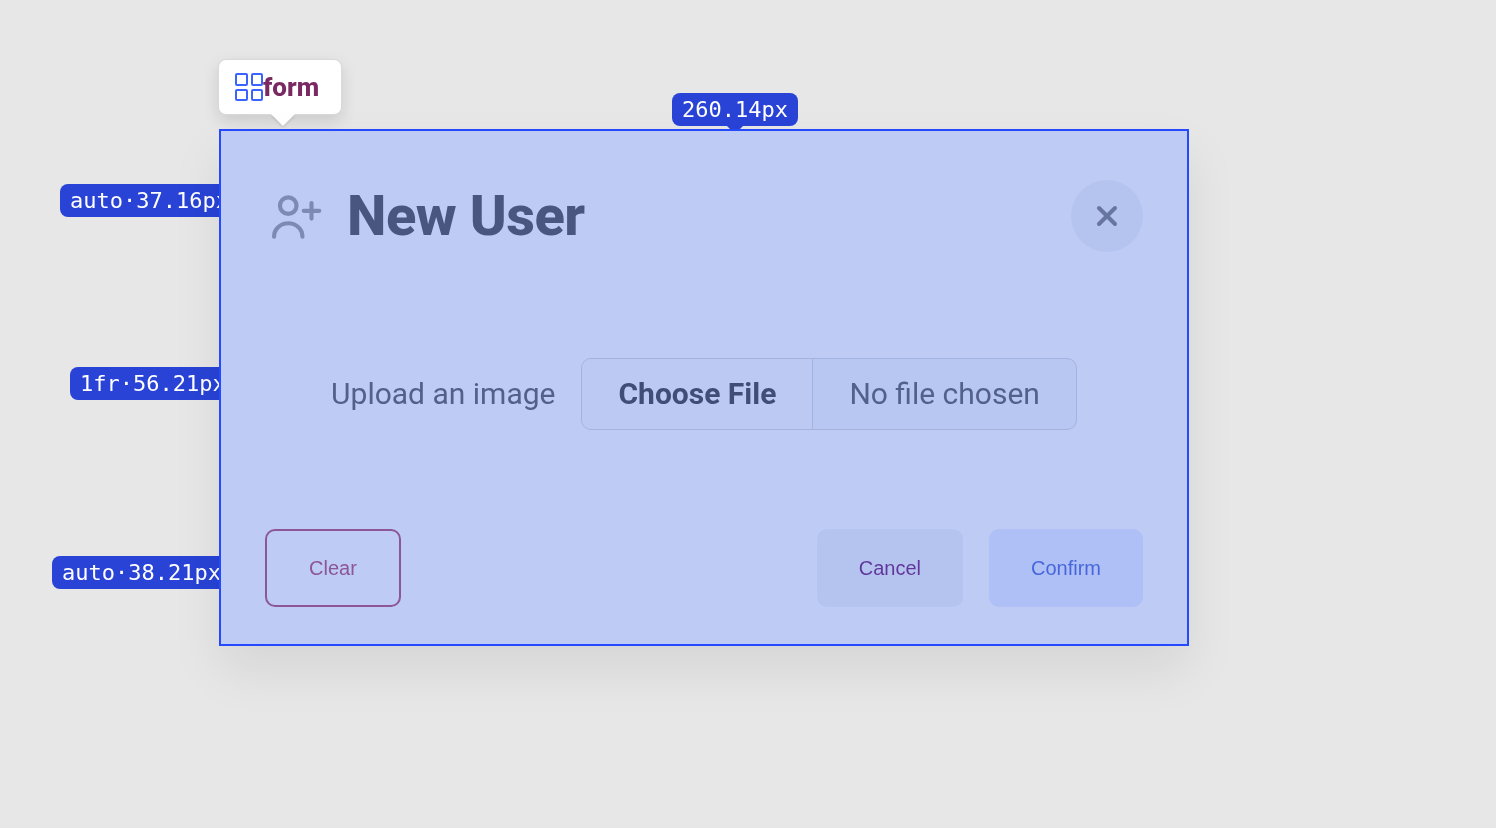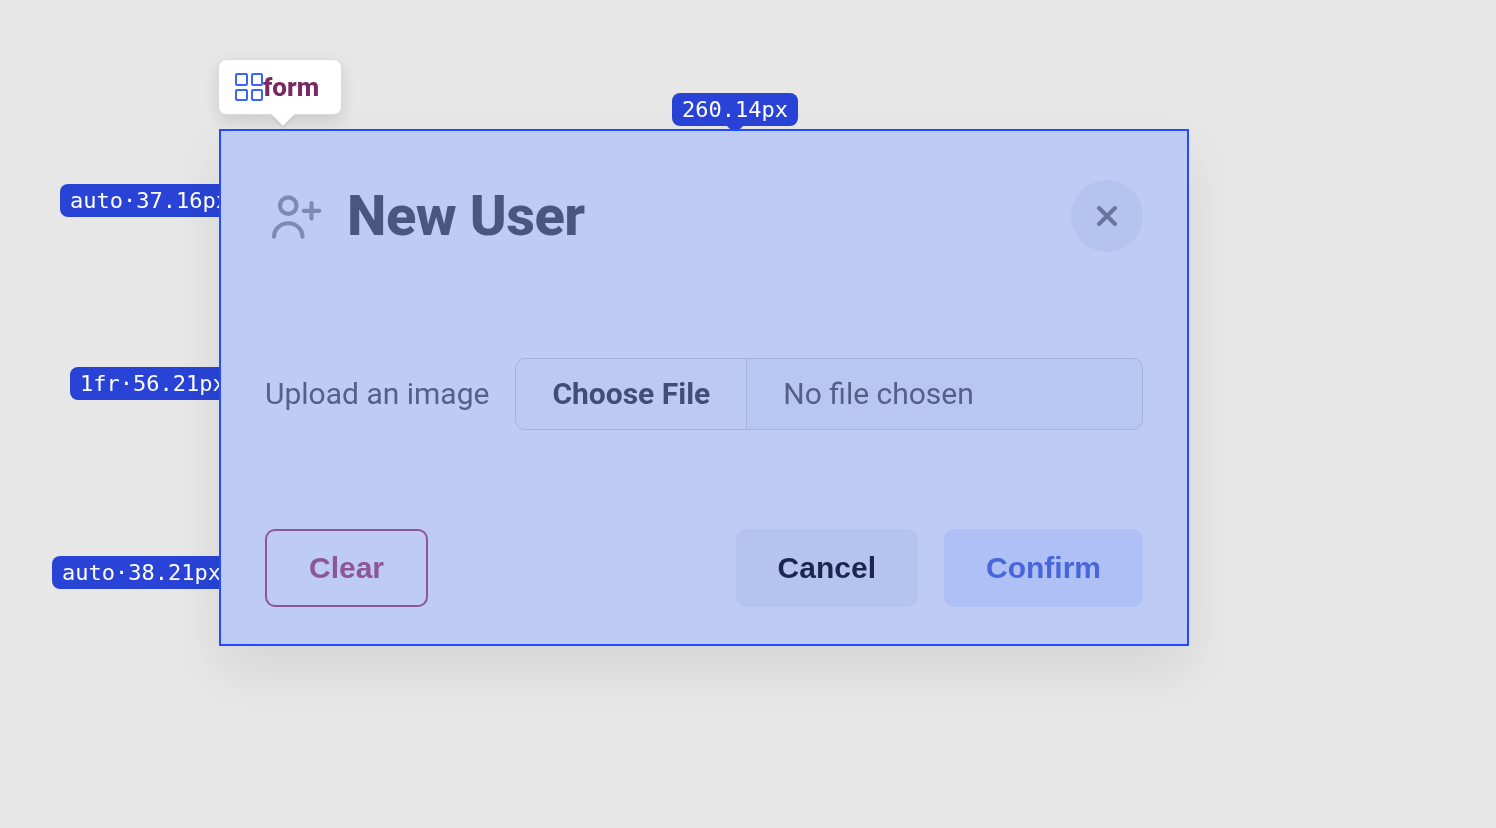--- a/index.html
+++ b/index.html
@@ -72,21 +72,21 @@
     align-items: center;
     justify-content: center;
     color: #8b8b8b;
     cursor: pointer;
   }
   .close-btn svg { display:block; }
 
   
   .body-row {
     display: flex;
-    flex-direction: column;
+    flex-direction: row;
     justify-content: center;
     gap: 46px;
   }
   .upload-line {
     display: flex;
     align-items: center;
     gap: 26px;
   }
   .upload-label {
     font-size: 30px;
@@ -129,37 +129,37 @@
   .footer-row {
     height: 84px;
     display: flex;
     align-items: center;
     gap: 26px;
   }
   .btn {
     height: 78px;
     padding: 0 42px;
     border-radius: 10px;
-    font-size: 30px;
-    font-weight: 700;
+    font-size: 20px;
+    font-weight: 400;
     display: flex;
     align-items: center;
     justify-content: center;
     cursor: pointer;
     border: none;
   }
   .btn-clear {
     color: #b24a6d;
     background: transparent;
     border: 2px solid #b24a6d;
   }
   .btn-cancel {
     margin-left: auto;
     background: #f2f3f4;
-    color: #000000;
+    color: #701a75;
   }
   .btn-confirm {
     background: #e9edff;
     color: #4a63d6;
   }
 
   
   .tooltip {
     position: absolute;
     left: 218px;

